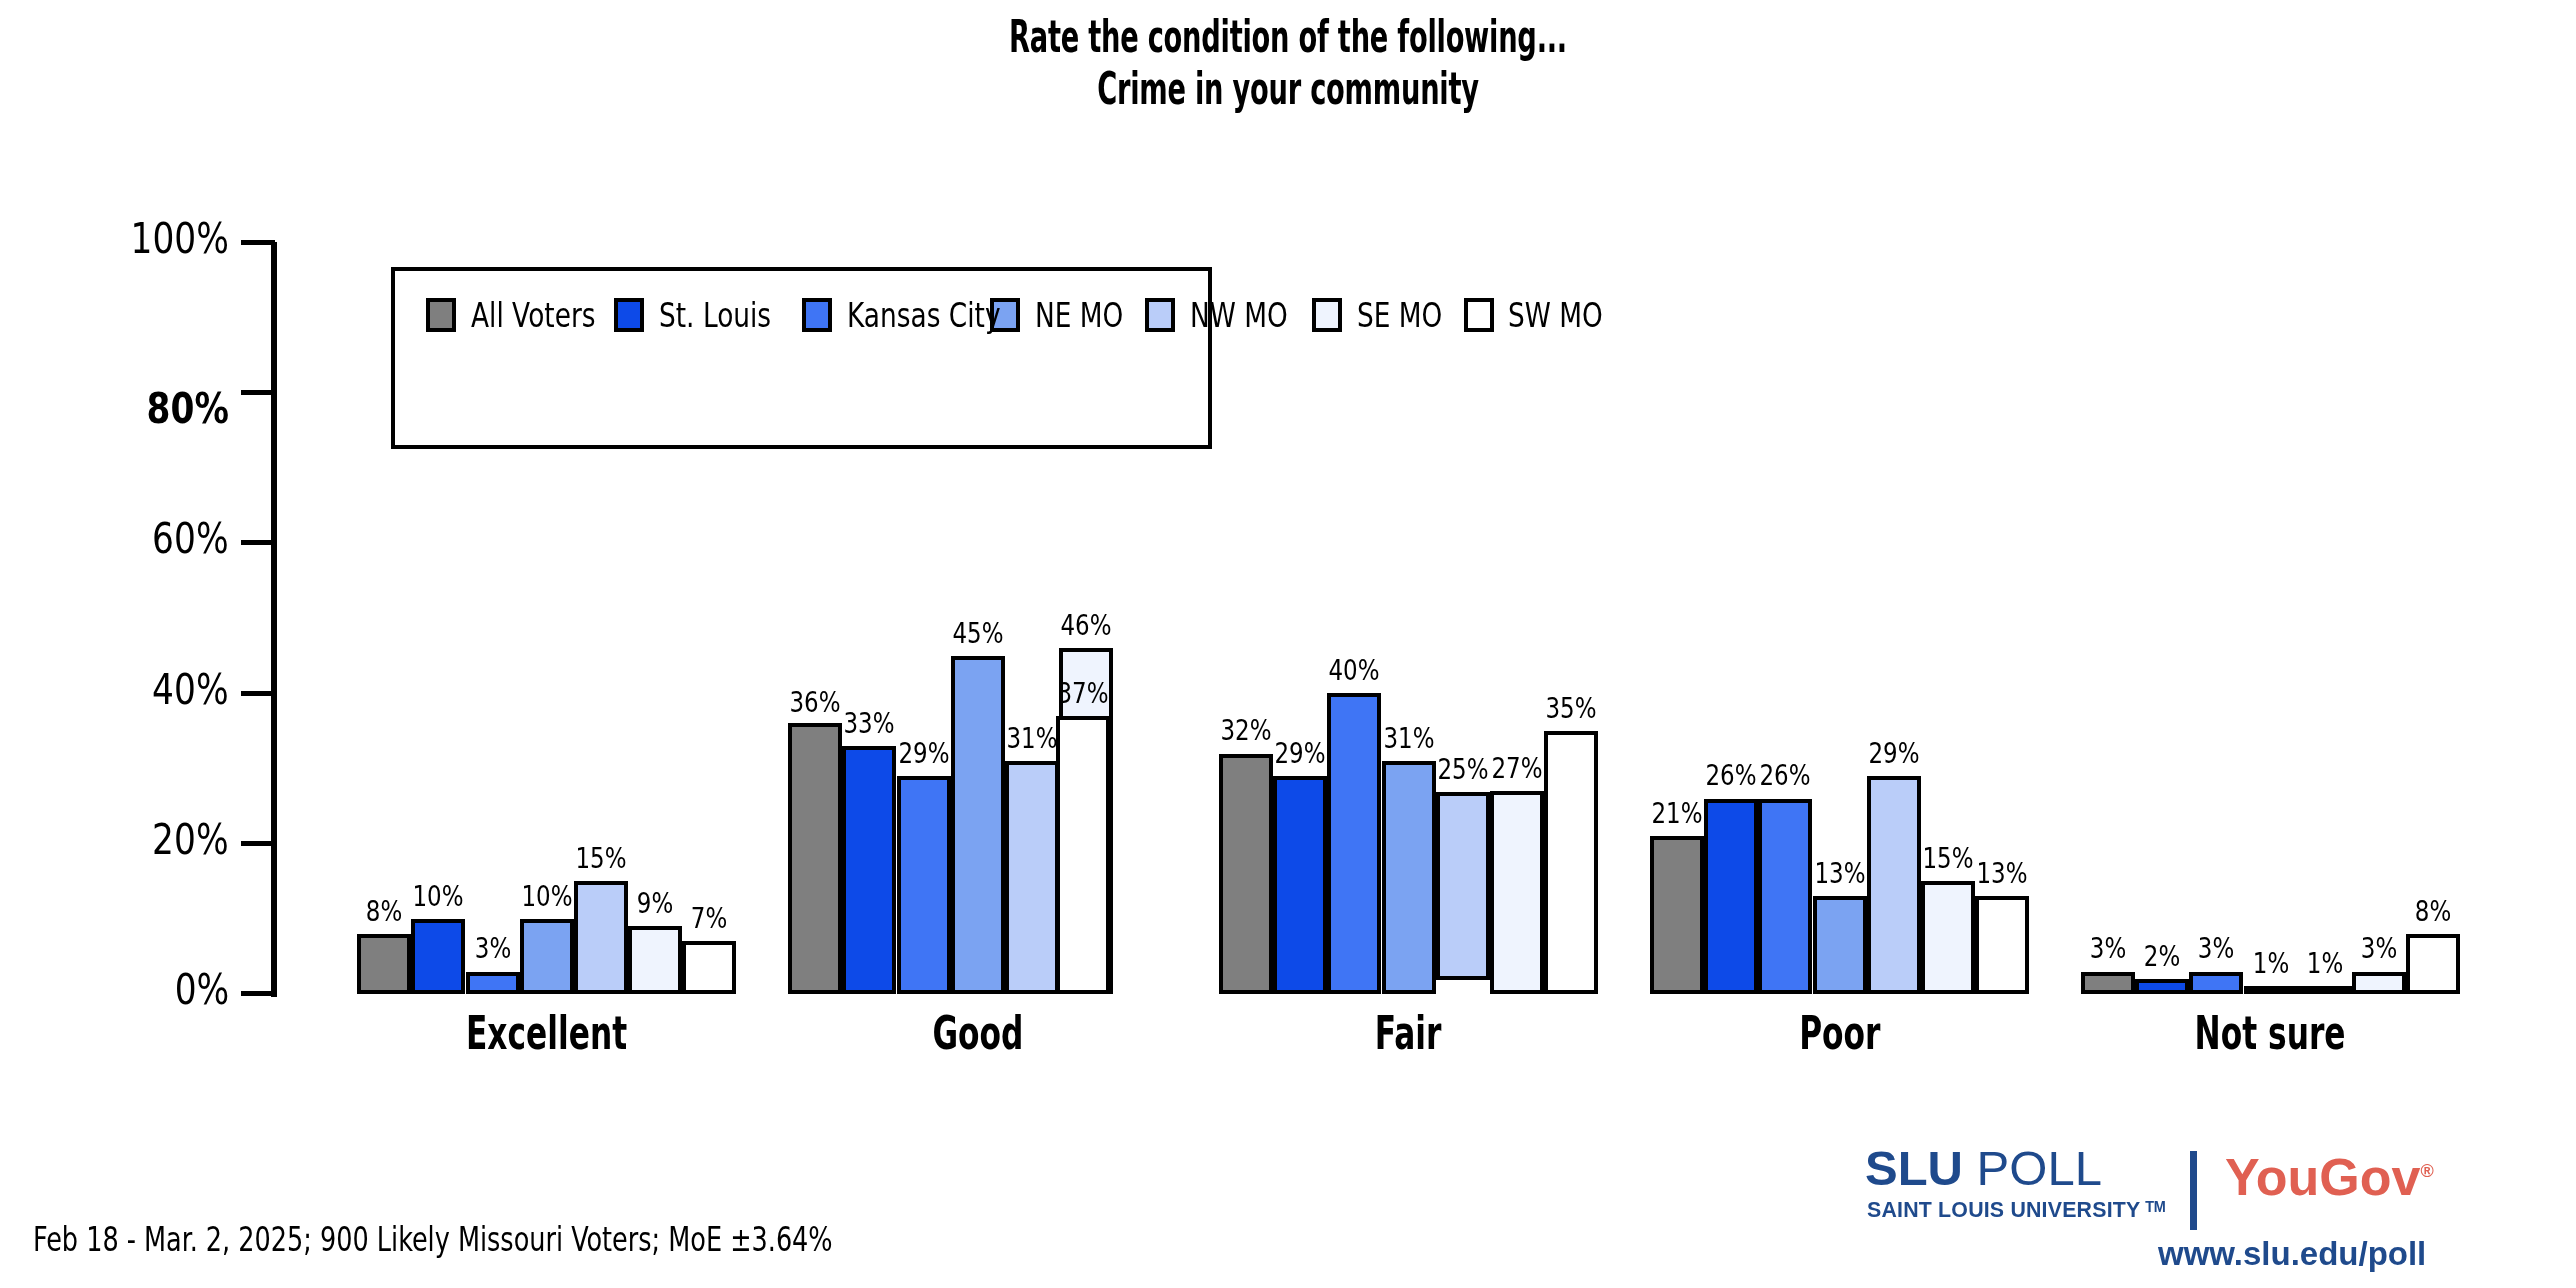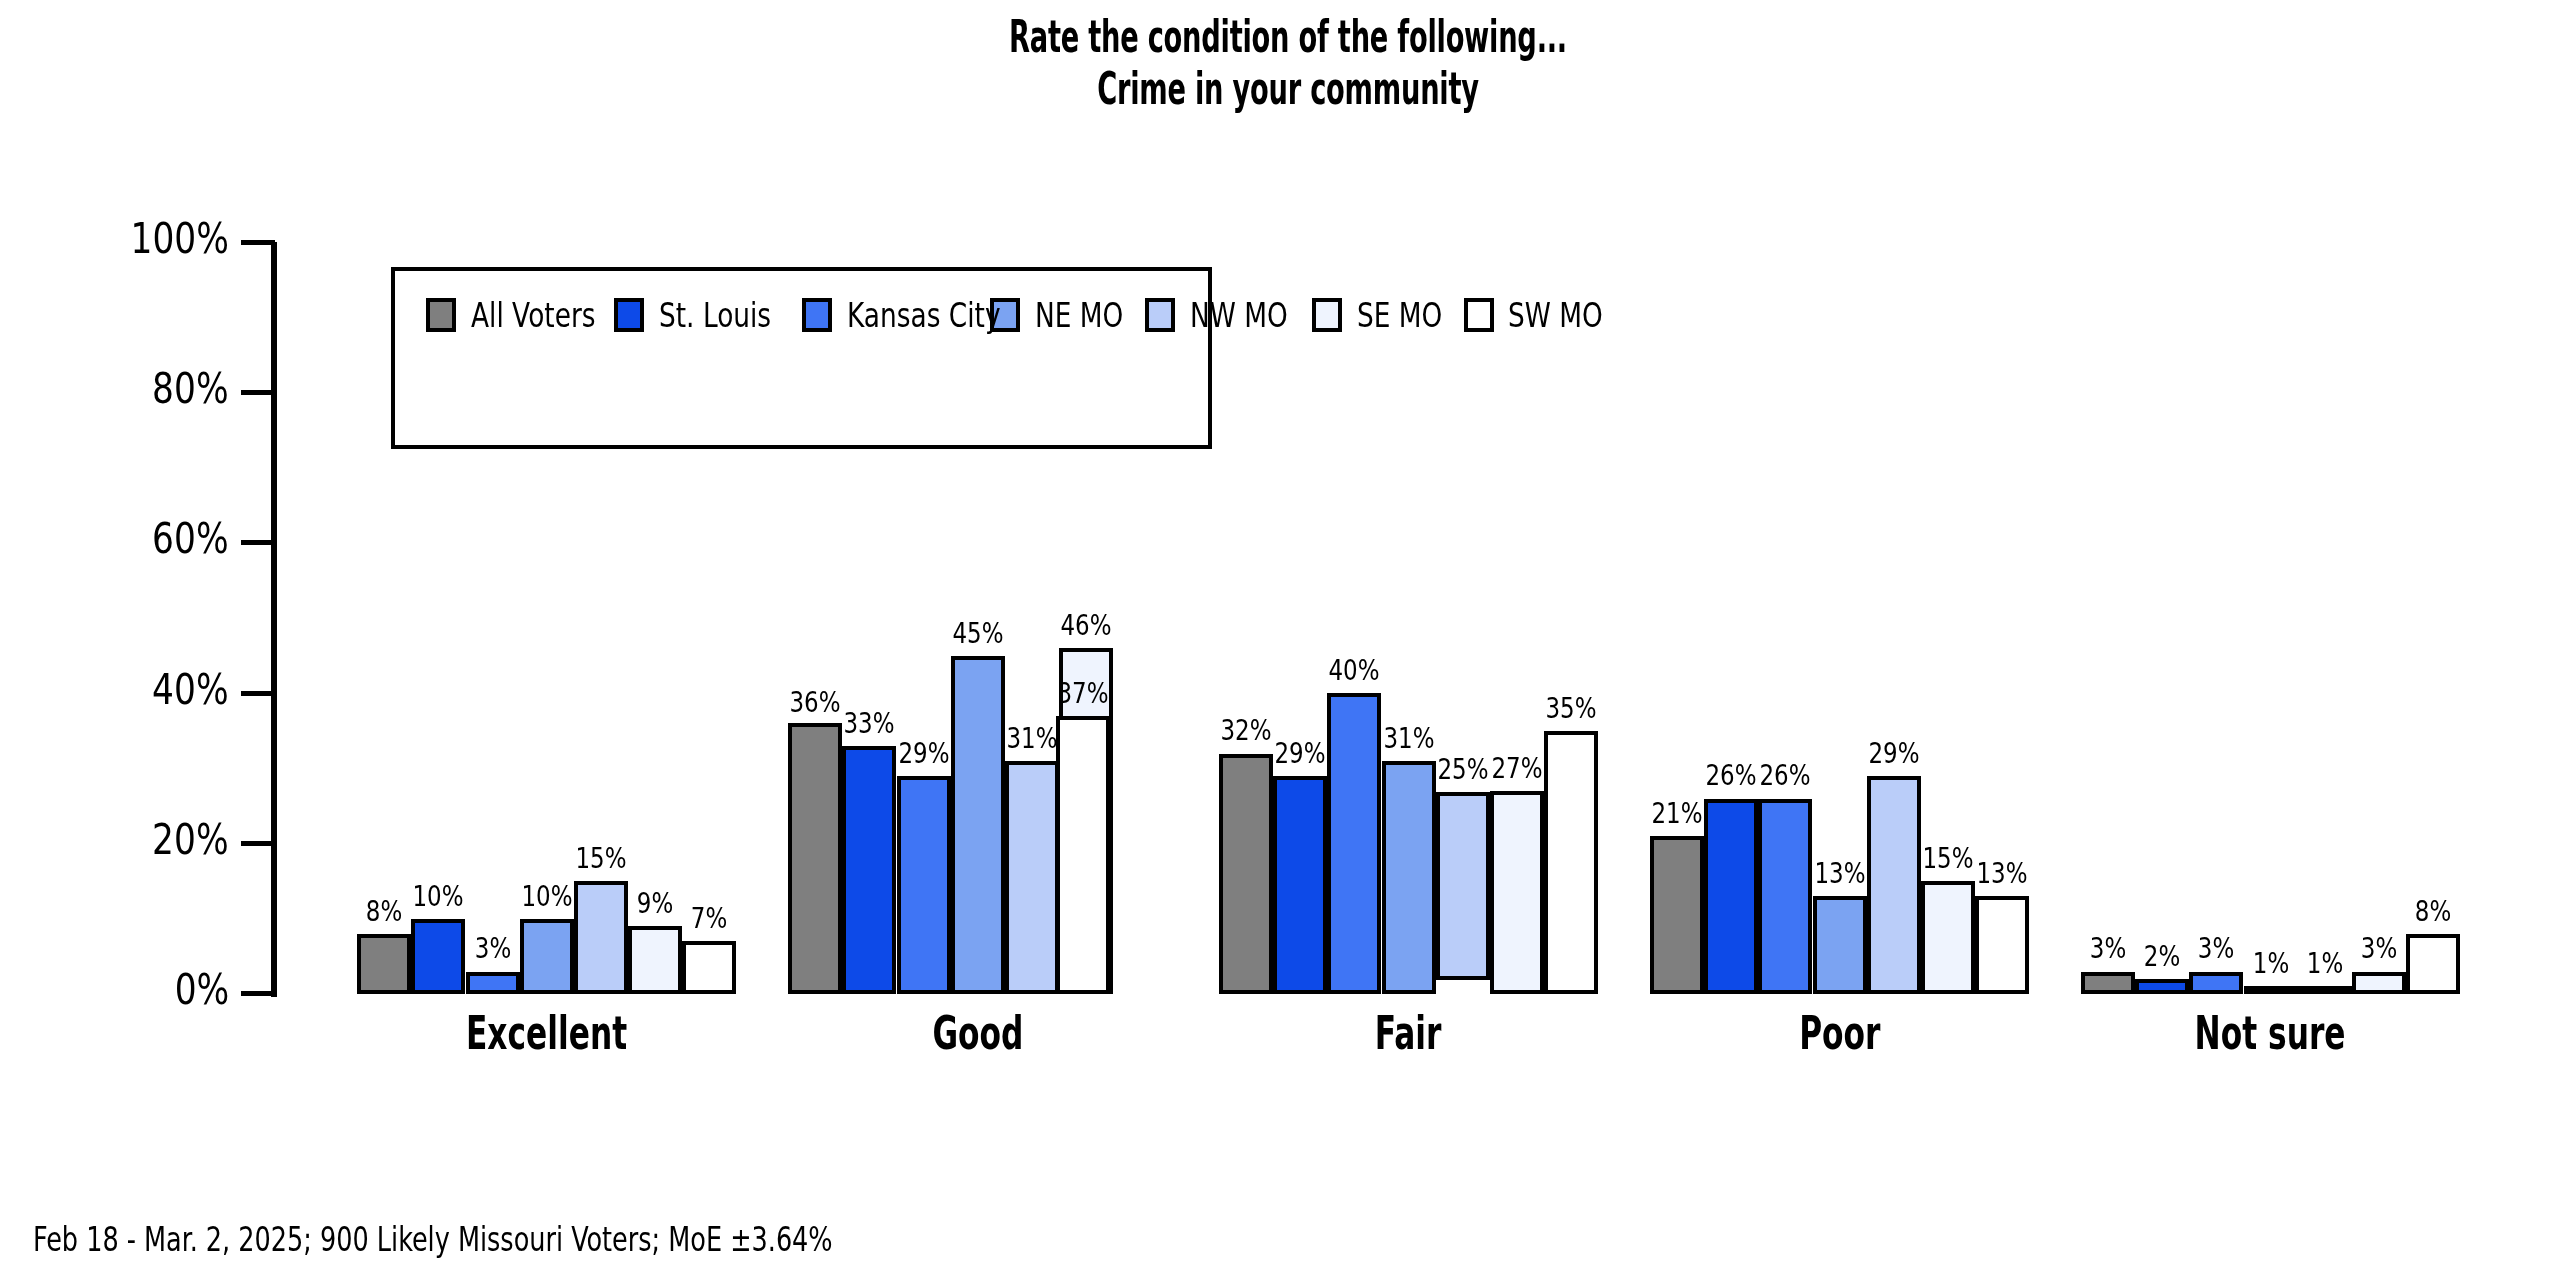--- a/index.html
+++ b/index.html
@@ -169,21 +169,21 @@
         <div class="y-tick" style="top: 691px;"></div>
         <div class="y-tick" style="top: 540px;"></div>
         <div class="y-tick" style="top: 390px;"></div>
         <div class="y-tick" style="top: 240px;"></div>
       </div>
     <div id="y-labels">
         <div class="y-label-wrap" style="top: 964px;"><span>0%</span></div>
         <div class="y-label-wrap" style="top: 814px;"><span>20%</span></div>
         <div class="y-label-wrap" style="top: 664px;"><span>40%</span></div>
         <div class="y-label-wrap" style="top: 513px;"><span>60%</span></div>
-        <div class="y-label-wrap" style="top: 363px;"><span>80%</span></div>
+        <div class="y-label-wrap" style="top: 383px; font-weight: bold;"><span>80%</span></div>
         <div class="y-label-wrap" style="top: 213px;"><span>100%</span></div>
       </div>
     <div id="bars">
         <div class="bar-wrap" style="left: 357px; width: 54px; bottom: 294px; height: 134px;">
           <div class="bar" style="height: 60px; background: rgb(127, 127, 127);"></div>
           <div class="bar-label" style="bottom: 68px;"><span>8%</span></div>
         </div>
         <div class="bar-wrap" style="left: 411px; width: 54px; bottom: 294px; height: 149px;">
           <div class="bar" style="height: 75px; background: rgb(13, 74, 232);"></div>
           <div class="bar-label" style="bottom: 83px;"><span>10%</span></div>
@@ -358,15 +358,24 @@
         </div>
         <div class="legend-item">
           <div class="legend-swatch" style="background: rgb(255, 255, 255);"></div>
           <span class="legend-text">SW MO</span>
         </div>
       </div>
   </div>
 
   <div id="footnote">Feb 18 - Mar. 2, 2025; 900 Likely Missouri Voters; MoE ±3.64%</div>
 
+  <div id="logo">
+    <div id="slu-poll">
+      <span class="slu">SLU</span><span class="poll"> POLL</span>
+    </div>
+    <div id="slu-sub">SAINT LOUIS UNIVERSITY ᵀᴹ</div>
+    <div id="logo-divider"></div>
+    <div id="yougov"><span>YouGov</span><span class="reg">®</span></div>
+    <div id="slu-url">www.slu.edu/poll</div>
+  </div>
 
 </div>
 
 
 </body></html>

